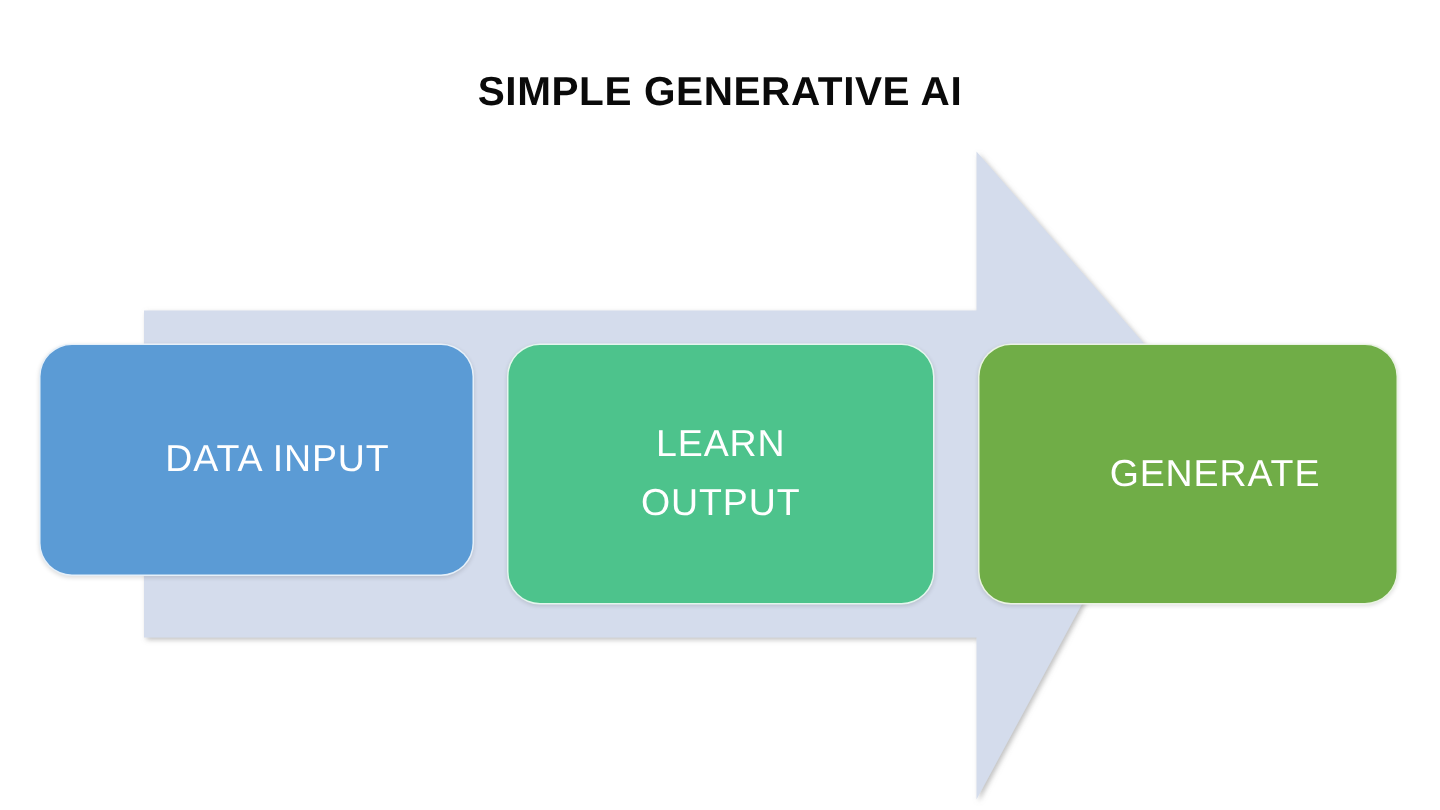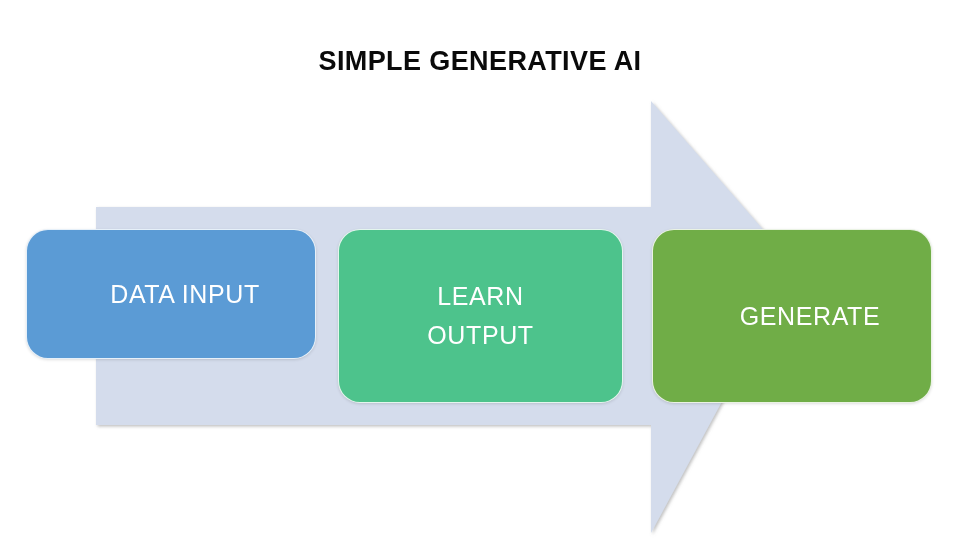--- a/index.html
+++ b/index.html
@@ -70,21 +70,21 @@
   .stage-box .line {
     display: block;
     padding: 7px 0;
     white-space: nowrap;
   }
 
   #stage-0 {
     left: 26px;
     top: 229px;
     width: 290px;
-    height: 130px;
+    height: 155px;
     background: #5B9BD5;
     padding-left: 28px;
   }
   #stage-1 {
     left: 338px;
     top: 229px;
     width: 285px;
     height: 174px;
     background: #4DC38C;
   }

